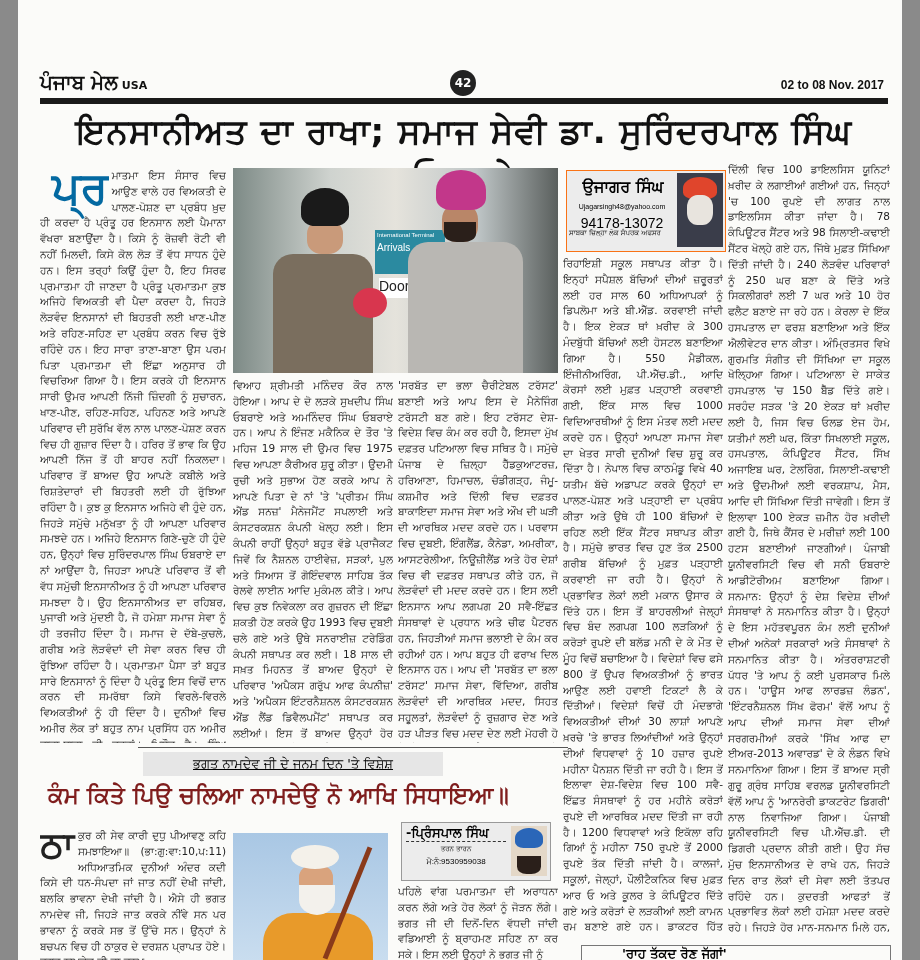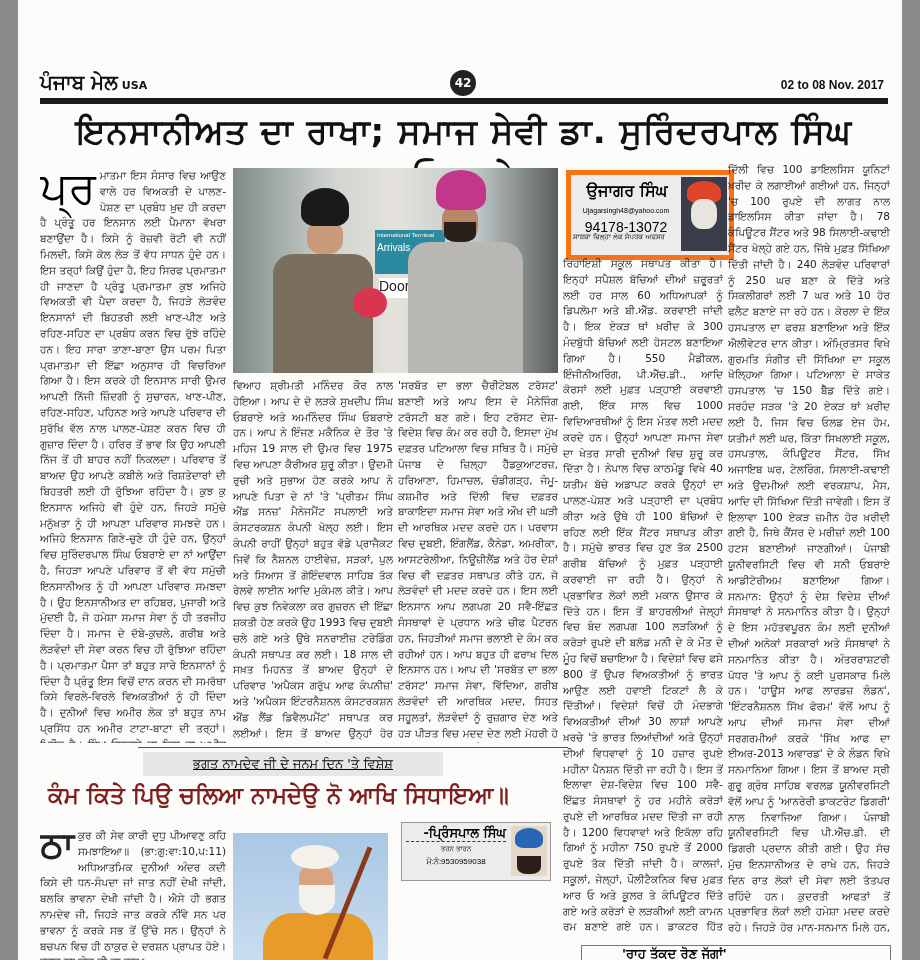--- a/index.html
+++ b/index.html
@@ -6,47 +6,47 @@
   body{width:920px;height:960px;background:#8a8a8a;position:relative;overflow:hidden;font-family:"DejaVu Sans",sans-serif;}
   .page{position:absolute;left:18px;top:0;width:884px;height:960px;background:#fbfbf9;}
   .masthead{position:absolute;left:22px;top:70px;width:848px;height:30px;}
   .mast-title{position:absolute;left:0;top:0;font-weight:bold;font-size:20px;color:#111;}
   .mast-usa{font-size:11px;font-weight:bold;margin-left:4px;}
   .page-num{position:absolute;left:410px;top:0;width:26px;height:26px;border-radius:50%;background:#222;color:#fff;font-size:12px;font-weight:bold;text-align:center;line-height:26px;}
   .mast-date{position:absolute;right:4px;top:8px;font-size:12px;font-weight:bold;font-family:Liberation Sans, sans-serif;color:#111;}
   .rule{position:absolute;left:22px;top:98px;width:848px;height:6px;background:#1a1a1a;}
   .headline{position:absolute;left:22px;top:108px;width:848px;text-align:center;font-size:34px;font-weight:bold;color:#111;letter-spacing:1px;line-height:46px;}
   .col{position:absolute;font-size:10.5px;line-height:15.8px;color:#222;text-align:justify;overflow:hidden;}
-  .dropcap{float:left;font-size:44px;line-height:40px;font-weight:normal;margin-right:4px;color:#000000;}
+  .dropcap{float:left;font-size:44px;line-height:40px;font-weight:bold;margin-right:4px;color:#0369a1;margin-left:12px;}
   .photo{position:absolute;left:215px;top:168px;width:325px;height:205px;background:linear-gradient(90deg,#7d8a86 0%,#cfd3cf 30%,#e5e3dc 50%,#bfc6c7 75%,#5a5f5d 100%);overflow:hidden;}
   .sign{position:absolute;left:142px;top:62px;width:66px;height:40px;background:#2b8aa0;color:#fff;font-size:6px;font-family:"Liberation Sans",sans-serif;padding:2px;}
   .sign2{position:absolute;left:146px;top:110px;width:40px;height:20px;background:#fff;color:#222;font-size:14px;font-family:"Liberation Sans",sans-serif;}
   .man1{position:absolute;left:40px;top:20px;width:100px;height:185px;}
   .man1 .turban{position:absolute;left:28px;top:0;width:48px;height:38px;border-radius:50% 50% 30% 30%;background:#1a1a1a;}
   .man1 .face{position:absolute;left:34px;top:32px;width:36px;height:34px;border-radius:40%;background:#c99a7a;}
   .man1 .suit{position:absolute;left:0;top:66px;width:100px;height:120px;background:#7a6e5e;border-radius:20px 20px 0 0;}
   .man2{position:absolute;left:175px;top:2px;width:115px;height:203px;}
   .man2 .turban{position:absolute;left:28px;top:0;width:50px;height:40px;border-radius:50% 50% 30% 30%;background:#c2378a;}
   .man2 .face{position:absolute;left:34px;top:34px;width:36px;height:38px;border-radius:40%;background:#b98668;}
   .man2 .beard{position:absolute;left:36px;top:52px;width:32px;height:20px;border-radius:0 0 40% 40%;background:#2a1f1a;}
   .man2 .suit{position:absolute;left:0;top:72px;width:115px;height:131px;background:#b9b7b3;border-radius:20px 20px 0 0;}
   .flowers{position:absolute;left:120px;top:120px;width:34px;height:30px;border-radius:50%;background:#d8364e;}
-  .byline{position:absolute;left:548px;top:170px;width:158px;height:80px;border:5px solid #f97316;background:#ececec;}
+  .byline{position:absolute;left:548px;top:170px;width:158px;height:80px;border:1px solid #f97316;background:#ececec;}
   .byline-name{position:absolute;left:6px;top:6px;width:100px;text-align:center;font-size:16px;font-weight:bold;}
   .byline-email{position:absolute;left:2px;top:32px;width:106px;text-align:center;font-size:7px;font-family:"Liberation Sans",sans-serif;}
   .byline-phone{position:absolute;left:2px;top:44px;width:106px;text-align:center;font-size:14px;font-family:"Liberation Sans",sans-serif;}
   .byline-addr{position:absolute;left:2px;top:58px;width:106px;text-align:left;font-size:7px;}
   .byline-photo{position:absolute;right:2px;top:2px;width:46px;height:74px;background:#3a3d4a;overflow:hidden;}
   .byline-photo .t{position:absolute;left:6px;top:4px;width:34px;height:22px;border-radius:50% 50% 30% 30%;background:#e0452c;}
   .byline-photo .f{position:absolute;left:10px;top:22px;width:26px;height:30px;border-radius:40%;background:#e8e4de;}
   .divider{position:absolute;left:120px;top:747px;width:430px;height:1px;background:#555;}
   .kicker{position:absolute;left:125px;top:752px;width:300px;height:24px;background:#e6e6e6;font-size:13px;text-align:center;line-height:24px;text-decoration:underline;}
   .headline2{position:absolute;left:30px;top:780px;width:520px;font-size:23px;font-weight:bold;line-height:30px;color:#7f1d1d;}
   .byline2{position:absolute;left:383px;top:822px;width:148px;height:57px;border:1px solid #999;background:#ececec;}
-  .byline2-name{position:absolute;left:4px;top:2px;width:100px;font-size:13px;font-weight:bold;text-align:right;border-bottom:1px dashed #333;}
+  .byline2-name{position:absolute;left:4px;top:2px;width:100px;font-size:13px;font-weight:bold;text-align:left;border-bottom:1px dashed #333;}
   .byline2-place{position:absolute;left:4px;top:22px;width:100px;font-size:7px;text-align:center;}
   .byline2-phone{position:absolute;left:4px;top:34px;width:100px;font-size:8px;text-align:center;font-family:"Liberation Sans",sans-serif;}
   .byline2-photo{position:absolute;right:3px;top:3px;width:36px;height:50px;background:#e4d8c8;overflow:hidden;}
   .byline2-photo .t{position:absolute;left:4px;top:2px;width:28px;height:20px;border-radius:50% 50% 30% 30%;background:#2a66b8;}
   .byline2-photo .b{position:absolute;left:6px;top:30px;width:24px;height:18px;border-radius:0 0 40% 40%;background:#2a1f1a;}
   .photo2{position:absolute;left:215px;top:833px;width:155px;height:127px;background:linear-gradient(#a9c7e4,#c9ddef);overflow:hidden;}
   .p2-turban{position:absolute;left:58px;top:12px;width:48px;height:24px;border-radius:50%;background:#f4f1ea;}
   .p2-face{position:absolute;left:66px;top:32px;width:34px;height:30px;border-radius:40%;background:#d9a37d;}
   .p2-beard{position:absolute;left:66px;top:52px;width:36px;height:30px;border-radius:0 0 50% 50%;background:#f3f1ec;}
   .p2-robe{position:absolute;left:30px;top:80px;width:110px;height:60px;border-radius:30px 30px 0 0;background:#e89a2a;}
@@ -142,15 +142,18 @@
   <div class="byline2">
     <div class="byline2-name">-ਪ੍ਰਿੰਸਪਾਲ ਸਿੰਘ</div>
     <div class="byline2-place">ਤਰਨ ਤਾਰਨ</div>
     <div class="byline2-phone">ਮੋ:ਨੰ:9530959038</div>
     <div class="byline2-photo">
         <div class="t"></div>
         <div class="b"></div>
       </div>
   </div>
 
+  <div class="col" style="left:380px;top:884px;width:160px;height:76px;">
+    <span>ਪਹਿਲੇ ਵਾਂਗ ਪਰਮਾਤਮਾ ਦੀ ਅਰਾਧਨਾ ਕਰਨ ਲੱਗੇ ਅਤੇ ਹੋਰ ਲੋਕਾਂ ਨੂੰ ਜੋੜਨ ਲੱਗੇ। ਭਗਤ ਜੀ ਦੀ ਦਿਨੋਂ-ਦਿਨ ਵੱਧਦੀ ਜਾਂਦੀ ਵਡਿਆਈ ਨੂੰ ਬ੍ਰਾਹਮਣ ਸਹਿਣ ਨਾ ਕਰ ਸਕੇ। ਇਸ ਲਈ ਉਨ੍ਹਾਂ ਨੇ ਭਗਤ ਜੀ ਨੂੰ</span>
+  </div>
 
   <div class="boxed-bottom">'ਰਾਹ ਤੱਕਦ ਰੋਣ ਜੱਗਾਂ'</div>
 </div>
 
 </body></html>

